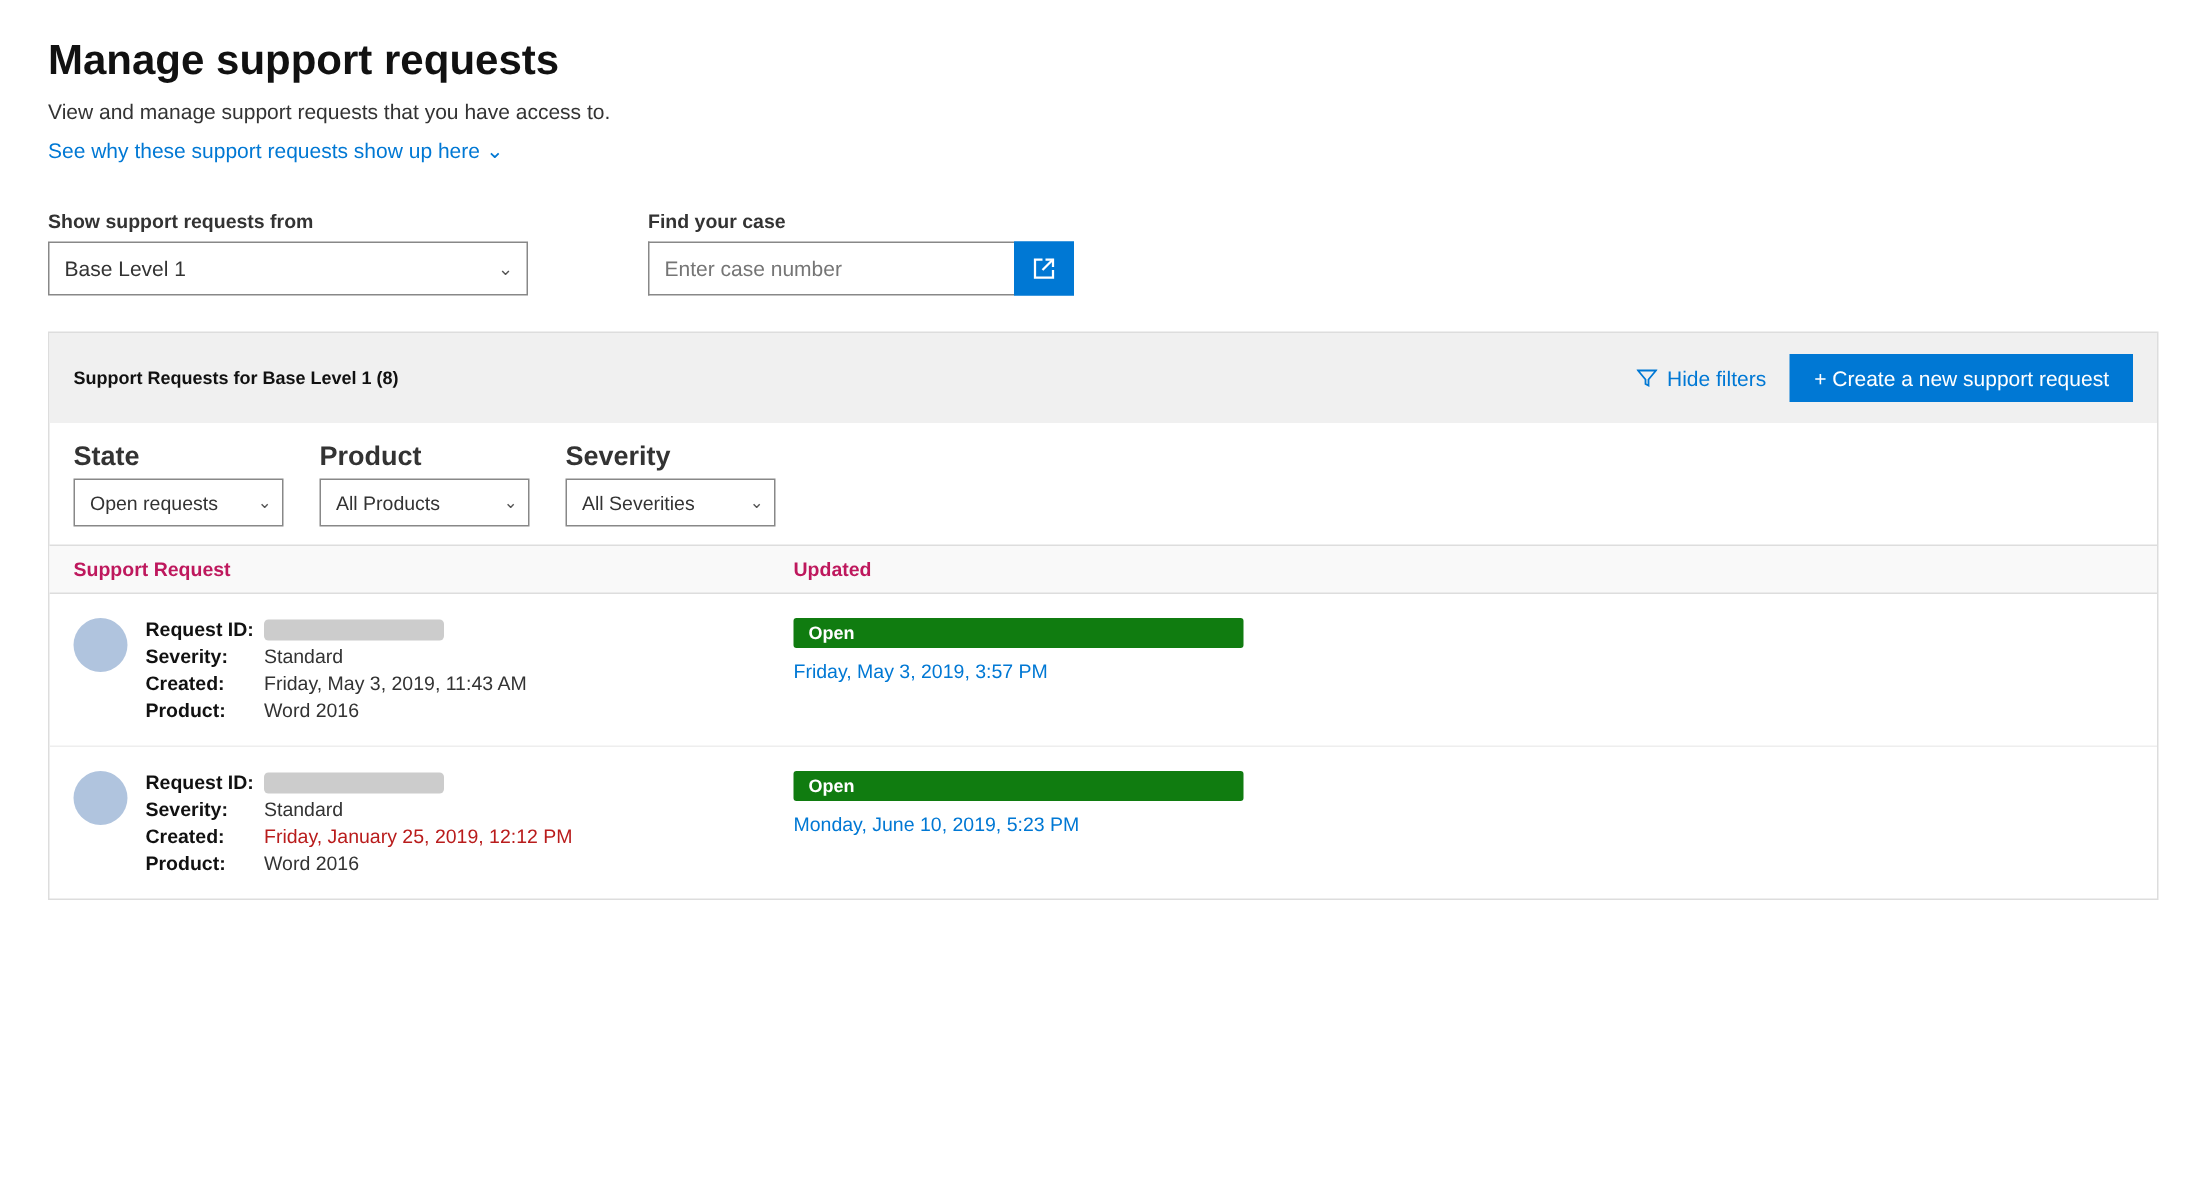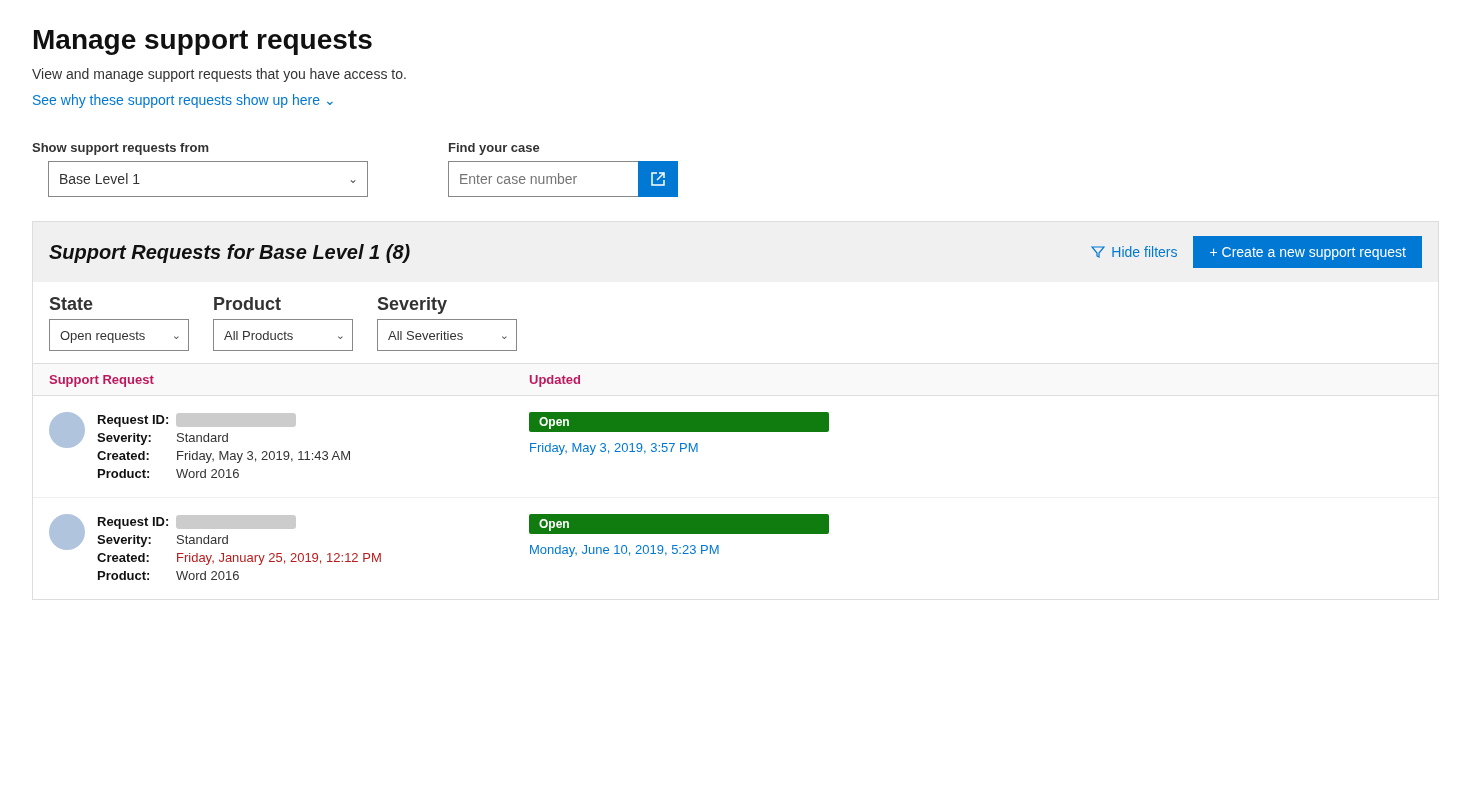--- a/index.html
+++ b/index.html
@@ -43,21 +43,20 @@
       gap: 6px;
     }
     .control-label {
       font-size: 13px;
       font-weight: 600;
       color: #333;
     }
     .dropdown-wrapper {
       position: relative;
       width: 320px;
-      margin-left: 16px;
     }
     .dropdown-wrapper select {
       width: 100%;
       height: 36px;
       border: 1px solid #888;
       padding: 0 32px 0 10px;
       font-size: 14px;
       color: #333;
       background: #fff;
       appearance: none;
@@ -77,21 +76,21 @@
       display: flex;
       flex-direction: column;
       gap: 6px;
     }
     .case-search-row {
       display: flex;
       align-items: stretch;
       gap: 0;
     }
     .case-input {
-      width: 190px;
+      width: 244px;
       height: 36px;
       border: 1px solid #888;
       border-right: none;
       padding: 0 10px;
       font-size: 14px;
       color: #ec4899;
       outline: none;
     }
     .case-search-btn {
       width: 40px;
@@ -111,24 +110,23 @@
       background: #fff;
     }
     .table-header-bar {
       background: #f0f0f0;
       padding: 14px 16px;
       display: flex;
       align-items: center;
       justify-content: space-between;
     }
     .table-title {
-      font-size: 20px;
+      font-size: 12px;
       font-weight: 600;
       color: #111;
-      font-style: italic;
     }
     .header-actions {
       display: flex;
       align-items: center;
       gap: 16px;
     }
     .hide-filters-btn {
       background: none;
       border: none;
       color: #0078d4;

